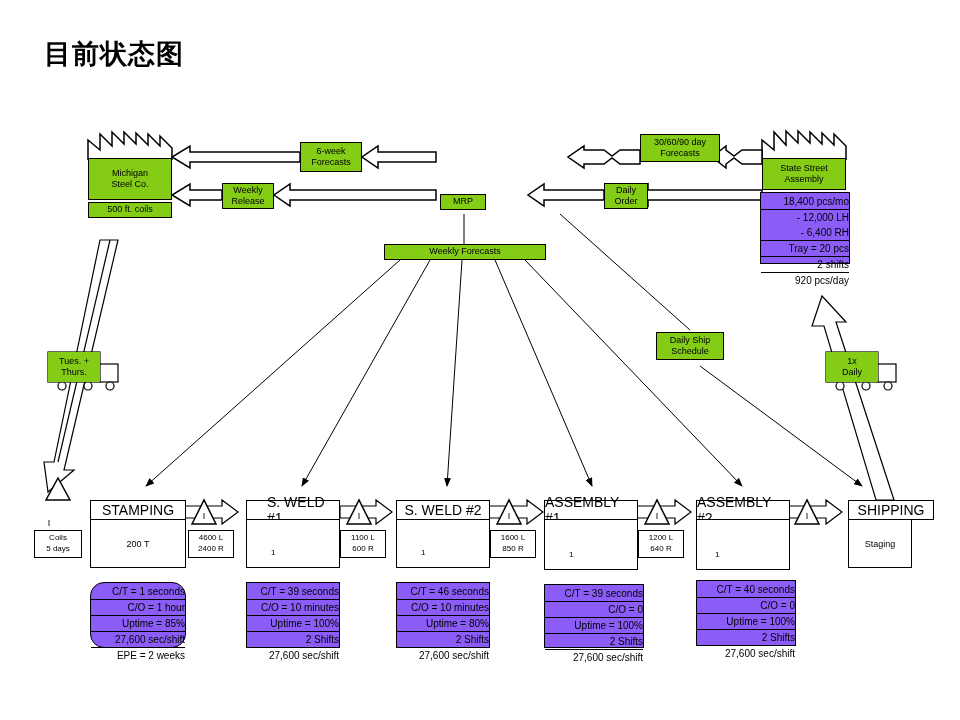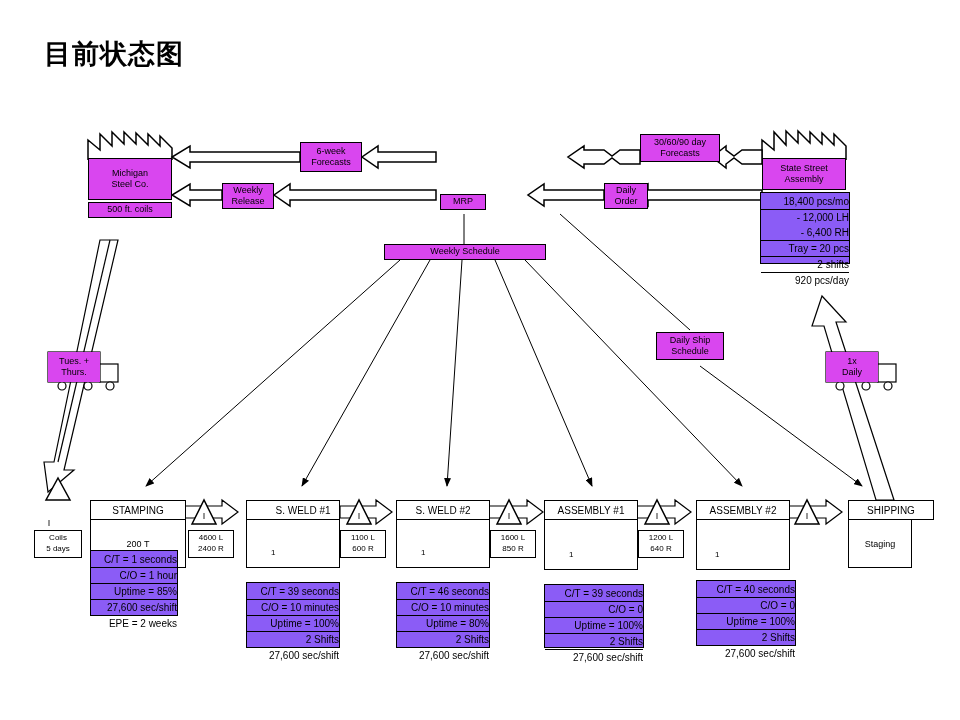--- a/index.html
+++ b/index.html
@@ -10,30 +10,30 @@
     color:#000;
     overflow:hidden;
     position:relative;
   }
   #stage{position:absolute;left:0;top:0;width:960px;height:720px;}
   .title{
     position:absolute;left:44px;top:36px;
     font-size:27px;font-weight:bold;letter-spacing:1px;
   }
   .box{
-    position:absolute;border:1.5px solid #000;background:#d946ef;
+    position:absolute;border:1.5px solid #000;background:#84cc16;
     box-sizing:border-box;
     display:flex;flex-direction:column;align-items:center;justify-content:center;
     text-align:center;font-size:9px;line-height:1.25;
   }
   .box .ln{display:block;}
   svg.layer{position:absolute;left:0;top:0;width:960px;height:720px;pointer-events:none;}
   .proc-title{
     position:absolute;border:1.5px solid #000;background:#fff;box-sizing:border-box;
-    display:flex;align-items:center;justify-content:center;font-size:10px;
+    display:flex;align-items:center;justify-content:center;font-size:14px;
   }
   .proc-body{
     position:absolute;border:1.5px solid #000;border-top:none;background:#fff;box-sizing:border-box;
     display:flex;align-items:center;justify-content:center;font-size:9px;
   }
   .data-box{
     position:absolute;border:1.5px solid #000;background:#8b5cf6;box-sizing:border-box;
     font-size:10px;line-height:1.5;text-align:right;padding-top:1px;
   }
   .data-box .ln{display:block;}
@@ -243,21 +243,21 @@
   <div class="box" style="left:222px;top:183px;width:52px;height:26px;">
     <span class="ln">Weekly</span>
     <span class="ln">Release</span>
   </div>
   <div class="box" style="left:604px;top:183px;width:44px;height:26px;">
     <span class="ln">Daily</span>
     <span class="ln">Order</span>
   </div>
 
   <div class="box" style="left:384px;top:244px;width:162px;height:16px;">
-    <span class="ln">Weekly Schedule</span>
+    <span class="ln">Weekly Forecasts</span>
   </div>
 
   <div class="box" style="left:656px;top:332px;width:68px;height:28px;">
     <span class="ln">Daily Ship</span>
     <span class="ln">Schedule</span>
   </div>
 
   <div class="box" style="left:48px;top:352px;width:52px;height:30px;border:none;">
     <span class="ln">Tues. +</span>
     <span class="ln">Thurs.</span>
@@ -271,21 +271,21 @@
     <span class="ln">Coils</span>
     <span class="ln">5 days</span>
   </div>
 
   <div class="proc-title" style="left:90px;top:500px;width:96px;height:20px;">
     <span>STAMPING</span>
   </div>
   <div class="proc-body" style="left:90px;top:520px;width:96px;height:48px;">
     <span>200 T</span>
   </div>
-  <div class="data-box" style="left:90px;top:550px;width:88px;height:66px;">
+  <div class="data-box" style="left:90px;top:582px;width:96px;height:66px;border-radius:14px;">
     <span class="ln sep">C/T = 1 seconds</span>
     <span class="ln sep">C/O = 1 hour</span>
     <span class="ln sep">Uptime = 85%</span>
     <span class="ln sep">27,600 sec/shift</span>
     <span class="ln">EPE = 2 weeks</span>
   </div>
 
   <div class="inv-box" style="left:188px;top:530px;width:46px;height:28px;">
     <span class="ln">4600 L</span>
     <span class="ln">2400 R</span>

